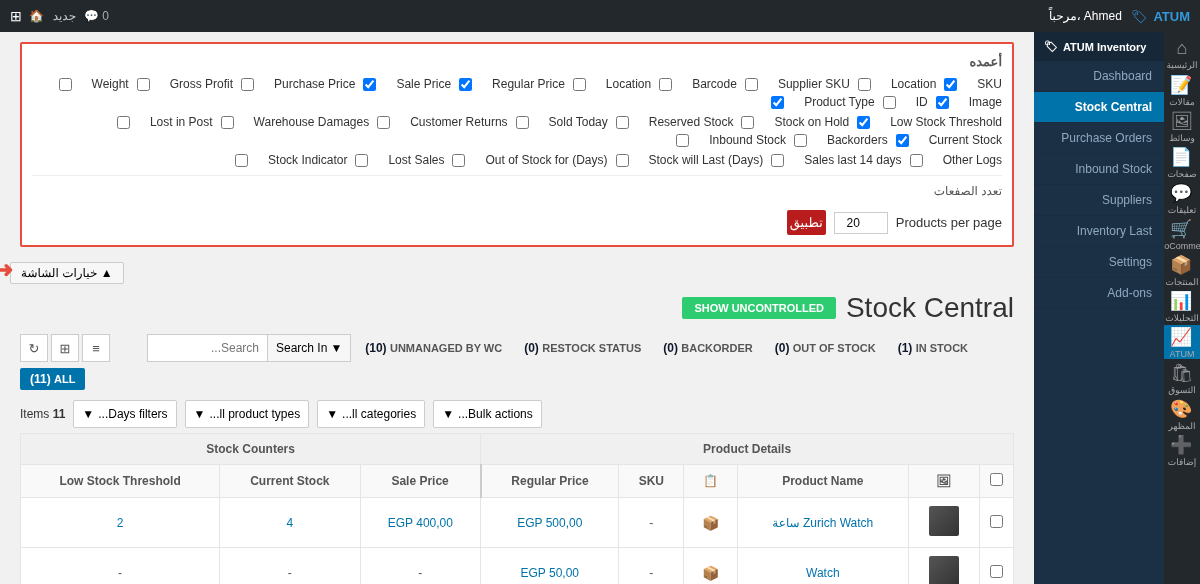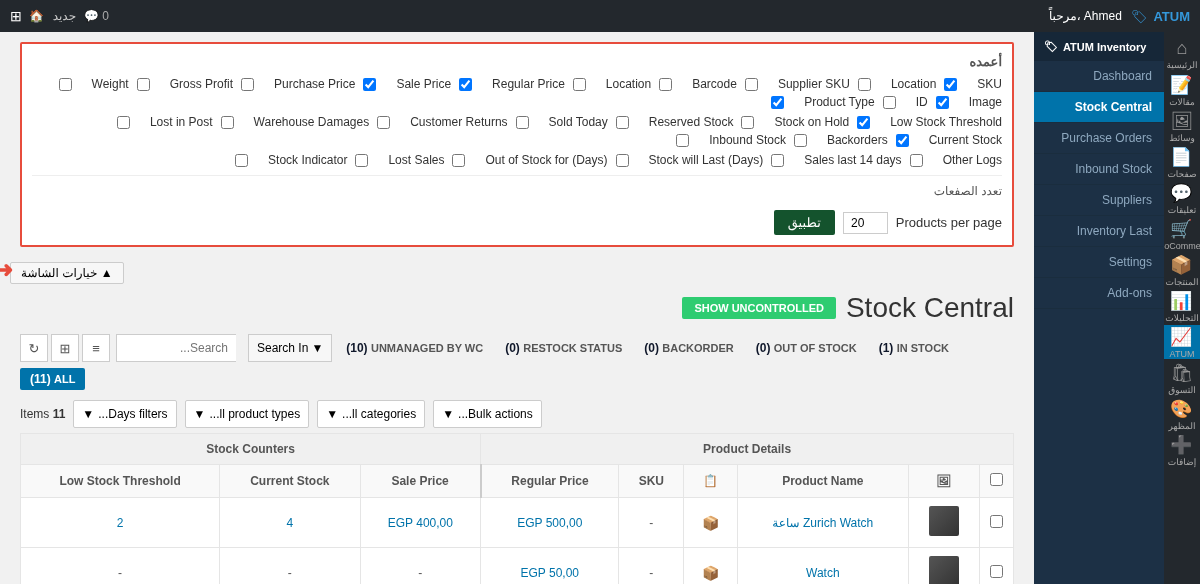--- a/index.html
+++ b/index.html
@@ -32,36 +32,36 @@
     .content-area { flex: 1; overflow-y: auto; background: #f1f1f1; padding: 0; }
 
     
     .options-panel { border: 2px solid #e74c3c; background: white; margin: 10px; padding: 10px; border-radius: 2px; position: relative; }
     .options-panel-title { text-align: right; font-size: 13px; color: #555; margin-bottom: 8px; font-weight: 600; }
     .options-row { display: flex; flex-wrap: wrap; align-items: center; gap: 4px 8px; margin-bottom: 6px; justify-content: flex-end; font-size: 12px; }
     .option-item { display: flex; align-items: center; gap: 20px; white-space: nowrap; }
     .option-item input[type=checkbox] { margin: 0; }
     .options-section-title { text-align: right; font-size: 12px; color: #555; margin-bottom: 12px; font-weight: 500; }
     .options-footer { display: flex; align-items: center; justify-content: flex-end; gap: 8px; margin-top: 8px; }
-    .products-per-page-input { width: 45px; border: 1px solid #ccc; padding: 3px 5px; font-size: 12px; text-align: center; }
-    .apply-btn { background: #14532d; color: white; border: none; padding: 5px 14px; font-size: 13px; cursor: pointer; border-radius: 2px; }
+    .products-per-page-input { width: 54px; border: 1px solid #ccc; padding: 3px 5px; font-size: 12px; text-align: center; }
+    .apply-btn { background: #b91c1c; color: white; border: none; padding: 5px 3px; font-size: 13px; cursor: pointer; border-radius: 2px; }
 
     
     .screen-options-row { padding: 5px 10px 0; }
     .screen-options-btn { background: #f7f7f7; border: 1px solid #ccc; padding: 3px 10px; font-size: 12px; cursor: pointer; border-radius: 2px; display: flex; align-items: center; gap: 4px; }
 
     
     .page-header { display: flex; align-items: center; justify-content: flex-end; padding: 8px 20px 5px; gap: 10px; }
     .show-uncontrolled-btn { background: #2ecc71; color: white; border: none; padding: 5px 12px; font-size: 11px; font-weight: bold; cursor: pointer; border-radius: 2px; }
 
     
     .filter-bar { display: flex; align-items: center; padding: 5px 20px; gap: 6px; flex-wrap: wrap; }
     .filter-icons { display: flex; gap: 3px; }
     .filter-icon-btn { background: white; border: 1px solid #ccc; width: 28px; height: 28px; display: flex; align-items: center; justify-content: center; cursor: pointer; font-size: 13px; color: #555; }
-    .search-area { display: flex; align-items: center; gap: 12px; }
+    .search-area { display: flex; align-items: center; gap: 0; margin-left: 31px; }
     .search-input { border: 1px solid #ccc; border-right: none; padding: 4px 8px; font-size: 12px; width: 120px; height: 28px; text-align: right; }
     .search-in-btn { background: #f7f7f7; border: 1px solid #ccc; padding: 4px 8px; font-size: 12px; cursor: pointer; height: 28px; display: flex; align-items: center; gap: 3px; }
     .filter-tab { padding: 4px 8px; font-size: 12px; cursor: pointer; white-space: nowrap; }
     .filter-tab .count { color: #0f172a; font-weight: bold; }
     .filter-tab .label { font-weight: bold; color: #555; text-transform: uppercase; font-size: 11px; }
     .filter-tab.active { background: #0073aa; border-radius: 2px; }
     .filter-tab.active .count, .filter-tab.active .label { color: white; }
 
     
     .items-bar { display: flex; align-items: center; padding: 5px 20px; gap: 8px; font-size: 12px; }

